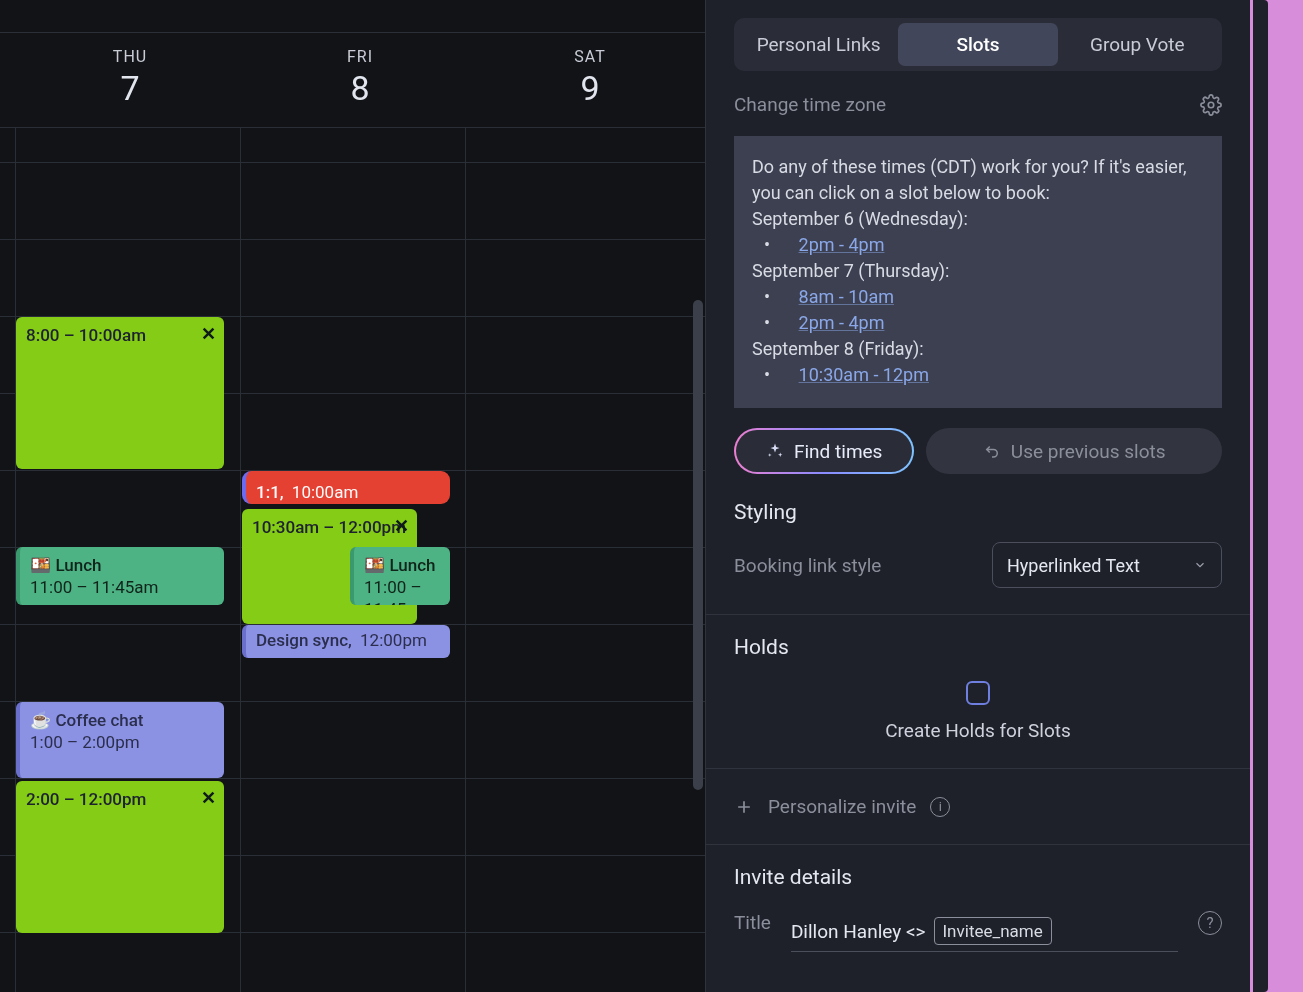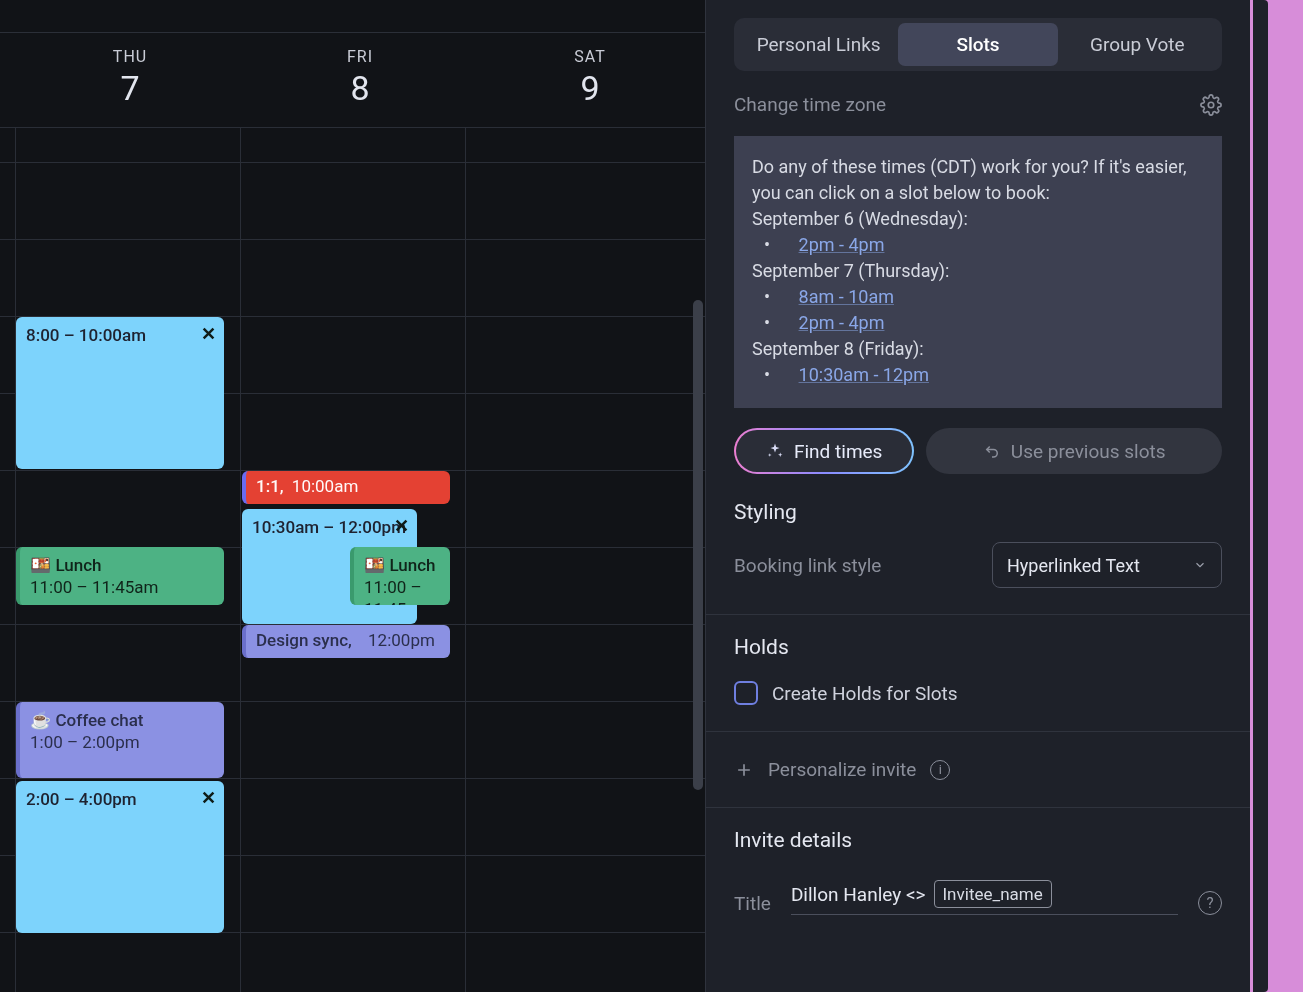--- a/index.html
+++ b/index.html
@@ -15,21 +15,21 @@
   .grid { position:absolute; left:0; top:127px; width:705px; height:865px; }
   .hcol { position:absolute; left:0; top:0; bottom:0; width:15px; }
   .daycol { position:absolute; top:0; bottom:0; border-left:1px solid #2a2e37; }
   .daycol.thu { left:15px;  width:225px; }
   .daycol.fri { left:240px; width:225px; }
   .daycol.sat { left:465px; width:240px; }
   .hourline { position:absolute; left:0; width:705px; border-top:1px solid #2a2e37; }
 
   .evt { position:absolute; border-radius:6px; padding:7px 10px 0 10px; font-size:17px; line-height:22px; overflow:hidden; color:#1e2230; cursor:pointer; }
   .evt .close { position:absolute; top:6px; right:8px; font-size:18px; color:#0e1b17; cursor:pointer; font-weight:600; }
-  .slot { background:#7dd3fc; }
+  .slot { background:#84cc16; }
   .lunch { background:#4db284; color:#10241a; border-left:4px solid #3a9a6d; }
   .red   { background:#e44133; color:#fff9f9; border-left:4px solid #6a6bf0; }
   .sync  { background:#8b91e3; color:#2b2f4d; border-left:4px solid #6a6fcb; }
   .coffee{ background:#8b91e3; color:#2b2f4d; border-left:4px solid #6a6fcb; }
   .lunch2{ background:#4db284; color:#10241a; border-left:4px solid #3a9a6d; }
 
   .evt .title { font-weight:500; }
   .evt .sub   { font-weight:400; }
 
   .cal-scroll { position:absolute; left:693px; top:300px; width:10px; height:490px; background:#3b3f49; border-radius:5px; }
@@ -59,28 +59,28 @@
   .spark { width:18px; height:18px; }
   .prevbtn { flex:1; height:46px; border-radius:50px; background:#32353f; display:flex; align-items:center; justify-content:center; gap:10px; color:#8b8f9b; font-size:19px; cursor:pointer; }
 
   .section-title { margin:26px 28px 0 28px; font-size:21px; color:#e4e7f0; }
   .stylerow { margin-top:18px; color:#8b8f9b; font-size:19px; }
   .select { width:230px; height:46px; border:1px solid #4b4f5c; border-radius:8px; display:flex; align-items:center; justify-content:space-between; padding:0 14px; color:#e4e7f0; font-size:18px; cursor:pointer; }
   .chev { width:14px; height:14px; }
 
   .divider { height:1px; background:#2f333d; margin:26px 0 0 0; }
 
-  .holdsrow { margin:22px 28px 0 28px; display:flex; align-items:center; gap:14px; font-size:19px; color:#cfd2dd; }
+  .holdsrow { margin:22px 28px 0 28px; display:flex; align-items:center; gap:14px; font-size:19px; color:#cfd2dd;flex-direction:column; }
   .chk { width:24px; height:24px; border:2px solid #6f7fe0; border-radius:6px; cursor:pointer; }
 
   .personalize { margin-top:26px; display:flex; align-items:center; gap:14px; padding:0 28px; color:#8b8f9b; font-size:19px; }
   .plus { width:20px; height:20px; color:#8b8f9b; cursor:pointer; }
   .info { width:20px; height:20px; border:1.5px solid #8b8f9b; border-radius:50%; display:flex; align-items:center; justify-content:center; font-size:13px; color:#8b8f9b; cursor:pointer; }
 
-  .titlerow { margin:22px 28px 0 28px; display:flex; align-items:flex-end; gap:20px; font-size:19px; }
+  .titlerow { margin:22px 28px 0 28px; display:flex; align-items:flex-start; gap:20px; font-size:19px; }
   .titlerow .lbl { color:#8b8f9b; }
   .titlefield { flex:1; border-bottom:1px solid #4b4f5c; padding:6px 0; display:flex; align-items:center; gap:8px; color:#e4e7f0; }
   .varbox { border:1px solid #8b8f9b; border-radius:4px; padding:3px 8px; font-size:17px; color:#d8dbe4; }
   .help { width:24px; height:24px; border:1.5px solid #8b8f9b; border-radius:50%; display:flex; align-items:center; justify-content:center; font-size:15px; color:#8b8f9b; cursor:pointer; }
 
   .rightedge { position:absolute; left:1250px; top:0; width:53px; height:992px; background:#d78dd9; }
   .rightedge .inner { position:absolute; left:3px; top:0; bottom:0; right:35px; background:#1e2129; border-radius:0 4px 4px 0; }
 
   svg { display:block; }
 </style>
@@ -129,39 +129,39 @@
     </div>
     <div class="evt lunch" style="left:16px; top:420px; width:208px; height:58px;">
       <div class="title">🍱 Lunch</div>
       <div class="sub">11:00 – 11:45am</div>
     </div>
     <div class="evt coffee" style="left:16px; top:575px; width:208px; height:76px;">
       <div class="title">☕ Coffee chat</div>
       <div class="sub">1:00 – 2:00pm</div>
     </div>
     <div class="evt slot" style="left:16px; top:654px; width:208px; height:152px;">
-      <span class="title">2:00 – 4:00pm</span>
+      <span class="title">2:00 – 12:00pm</span>
       <span class="close">✕</span>
     </div>
 
-    <div class="evt red" style="left:242px; top:344px; width:208px; height:33px; padding-top:4px;">
+    <div class="evt red" style="left:242px; top:344px; width:208px; height:33px; padding-top:10px;border-radius:9px;">
       <span class="title">1:1,</span>
       <span class="sub" style="margin-left:4px;">10:00am</span>
     </div>
     <div class="evt slot" style="left:242px; top:382px; width:175px; height:115px;">
       <span class="title">10:30am – 12:00pm</span>
       <span class="close">✕</span>
     </div>
     <div class="evt lunch2" style="left:350px; top:420px; width:100px; height:58px;">
       <div class="title">🍱 Lunch</div>
       <div class="sub">11:00 – 11:45</div>
     </div>
     <div class="evt sync" style="left:242px; top:498px; width:208px; height:33px; padding-top:4px;">
       <span class="title">Design sync,</span>
-      <span class="sub" style="margin-left:12px;">12:00pm</span>
+      <span class="sub" style="margin-left:4px;">12:00pm</span>
     </div>
   </div>
 
   <div class="cal-scroll"></div>
 </div>
 
 <div class="panel">
 
   <div class="tabs">
     <div class="tab">Personal Links</div>

